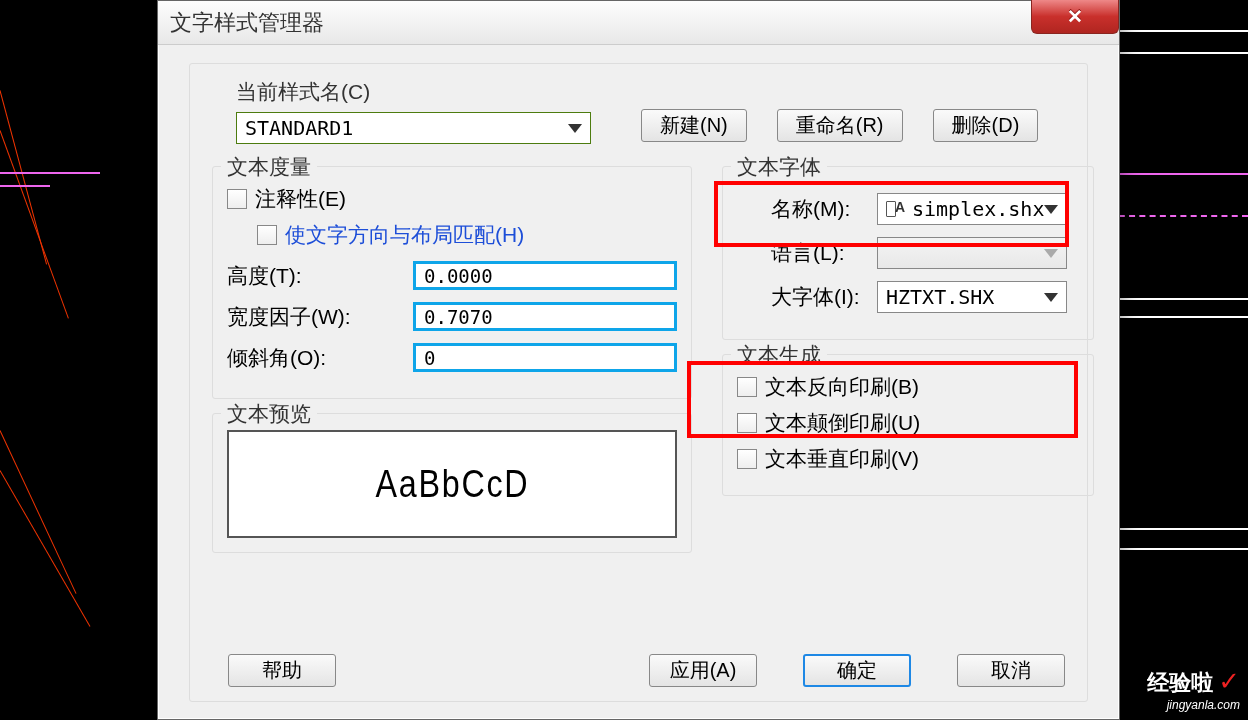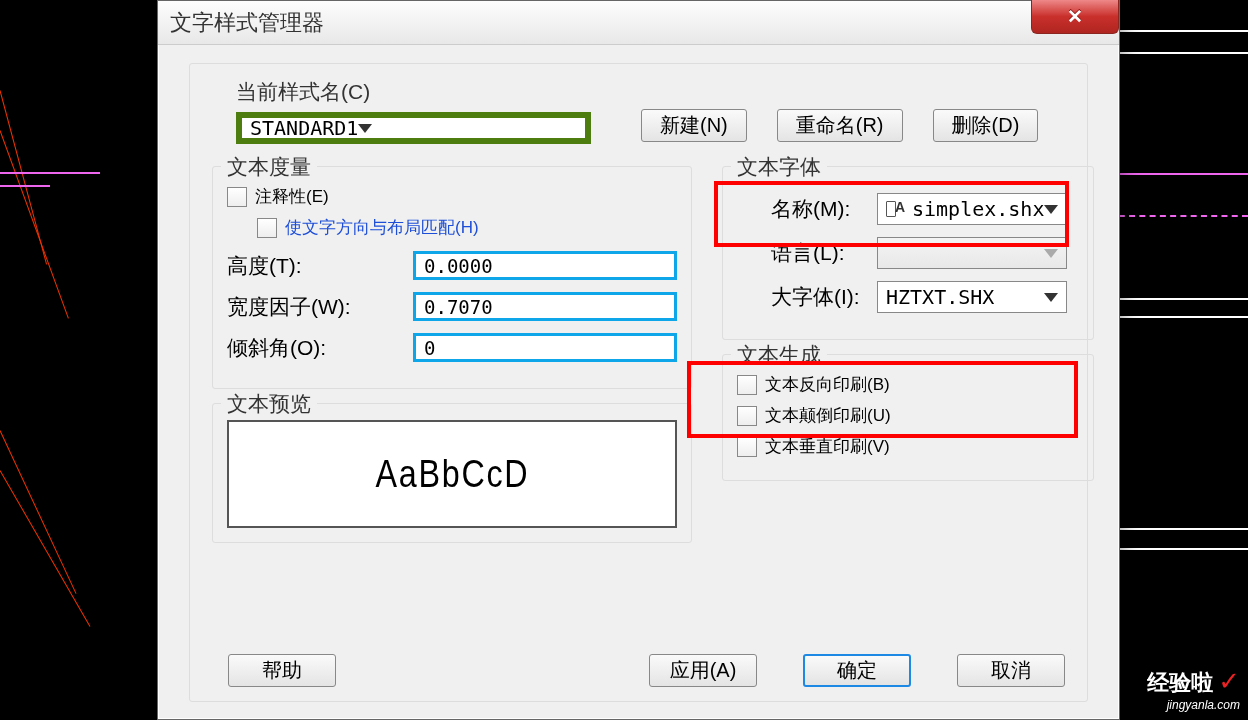--- a/index.html
+++ b/index.html
@@ -112,23 +112,24 @@
       font-size: 21px;
       color: #333;
       margin-bottom: 6px;
       display: block;
     }
     
     .combo {
       width: 100%;
       height: 32px;
       background: #fff;
-      border: 6px solid #4d7c0f;
-      display: flex;
-      align-items: center;
+      border: 1px solid #4d7c0f;
+      display: flex;
+      align-items: center;
+      justify-content: space-between;
       padding: 0 8px;
       cursor: pointer;
     }
     
     .combo-text {
       font-family: SimSun, monospace;
       font-size: 20px;
     }
     
     .combo-arrow {
@@ -198,21 +199,21 @@
     .checkbox-row.indent .cb-label { color: #1d4ed8; }
     
     .checkbox {
       width: 20px;
       height: 20px;
       border: 1px solid #888;
       background: linear-gradient(to bottom, #fff, #eee);
       margin-right: 8px;
     }
     
-    .cb-label { font-size: 17px; }
+    .cb-label { font-size: 21px; }
     
     .field-row {
       display: flex;
       align-items: center;
       margin: 12px 0;
     }
     
     .field-label {
       font-size: 21px;
       width: 186px;

